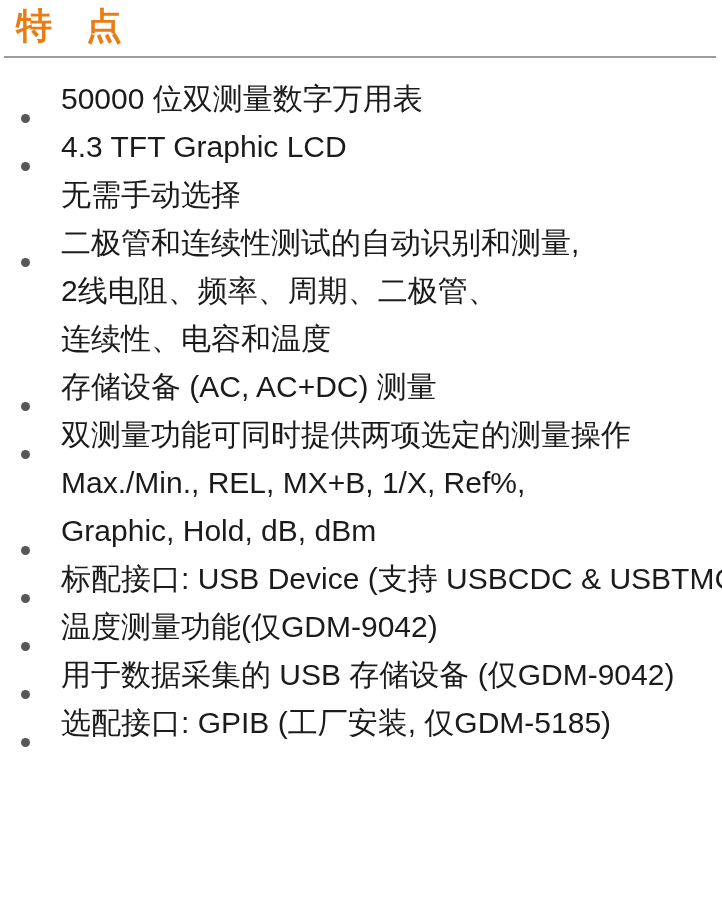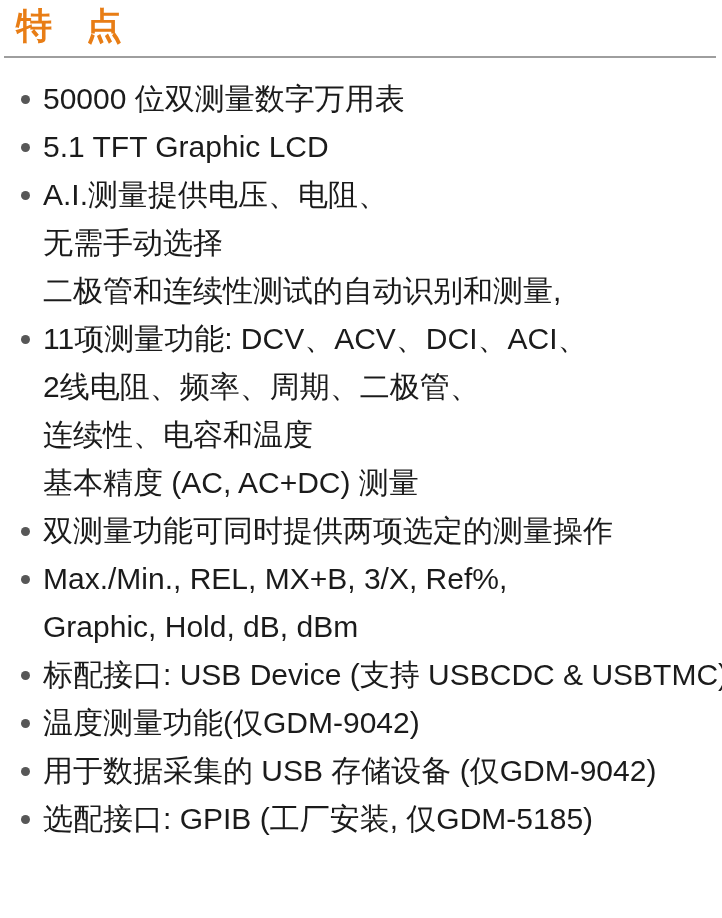--- a/index.html
+++ b/index.html
@@ -34,21 +34,22 @@
     border: none;
     border-top: 2px solid var(--divider);
     margin: 12px 6px 0 4px;
   }
   .feature-list {
     list-style: none;
     margin-top: 17px;
   }
   .feature-item {
     display: flex;
-    align-items: flex-start;
+    align-items: flex-end;
+    gap: 18px;
   }
   .bullet {
     flex: 0 0 auto;
     width: 9px;
     height: 9px;
     border-radius: 50%;
     background: var(--bullet);
     margin: 20px 13px 0 21px;
   }
   .lines {
@@ -71,50 +72,48 @@
   <ul class="feature-list" id="feature-list">
       <li class="feature-item">
         <span class="bullet"></span>
         <div class="lines">
           <div class="line">50000 位双测量数字万用表</div>
         </div>
       </li>
       <li class="feature-item">
         <span class="bullet"></span>
         <div class="lines">
-          <div class="line">5.1 TFT Graphic LCD</div>
+          <div class="line">4.3 TFT Graphic LCD</div>
         </div>
       </li>
       <li class="feature-item">
         <span class="bullet"></span>
         <div class="lines">
-          <div class="line">A.I.测量提供电压、电阻、</div>
           <div class="line">无需手动选择</div>
           <div class="line">二极管和连续性测试的自动识别和测量,</div>
         </div>
       </li>
       <li class="feature-item">
         <span class="bullet"></span>
         <div class="lines">
-          <div class="line">11项测量功能: DCV、ACV、DCI、ACI、</div>
           <div class="line">2线电阻、频率、周期、二极管、</div>
           <div class="line">连续性、电容和温度</div>
-          <div class="line">基本精度 (AC, AC+DC) 测量</div>
+          <div class="line">存储设备 (AC, AC+DC) 测量</div>
         </div>
       </li>
       <li class="feature-item">
         <span class="bullet"></span>
         <div class="lines">
           <div class="line">双测量功能可同时提供两项选定的测量操作</div>
         </div>
       </li>
       <li class="feature-item">
         <span class="bullet"></span>
         <div class="lines">
-          <div class="line">Max./Min., REL, MX+B, 3/X, Ref%,</div>
+          <div class="line">Max./Min., REL, MX+B, 1/X, Ref%,</div>
           <div class="line">Graphic, Hold, dB, dBm</div>
         </div>
       </li>
       <li class="feature-item">
         <span class="bullet"></span>
         <div class="lines">
           <div class="line">标配接口: USB Device (支持 USBCDC &amp; USBTMC)</div>
         </div>
       </li>
       <li class="feature-item">

